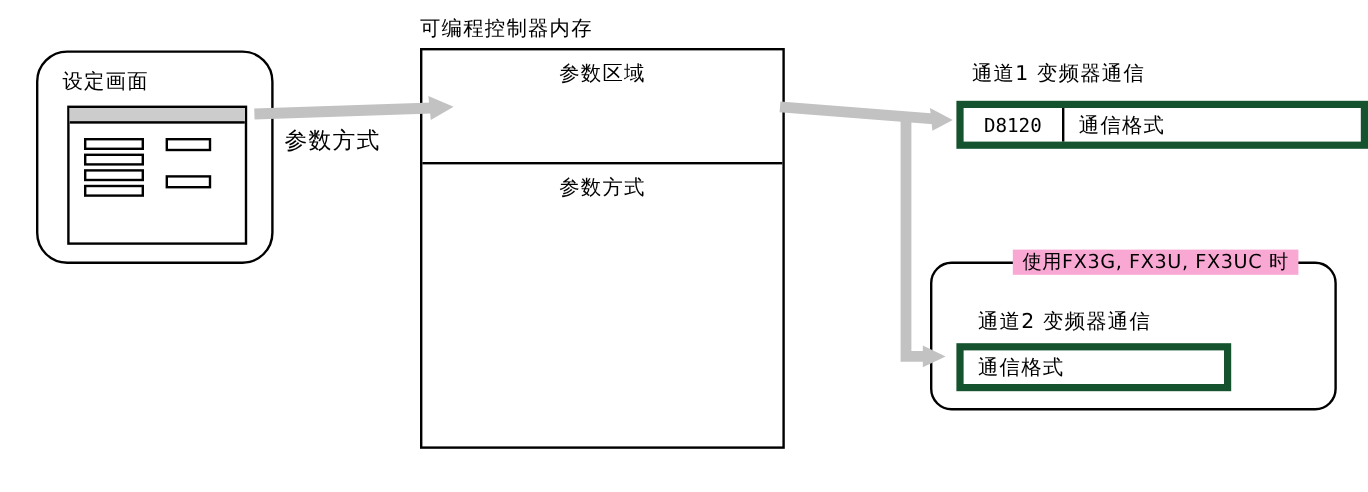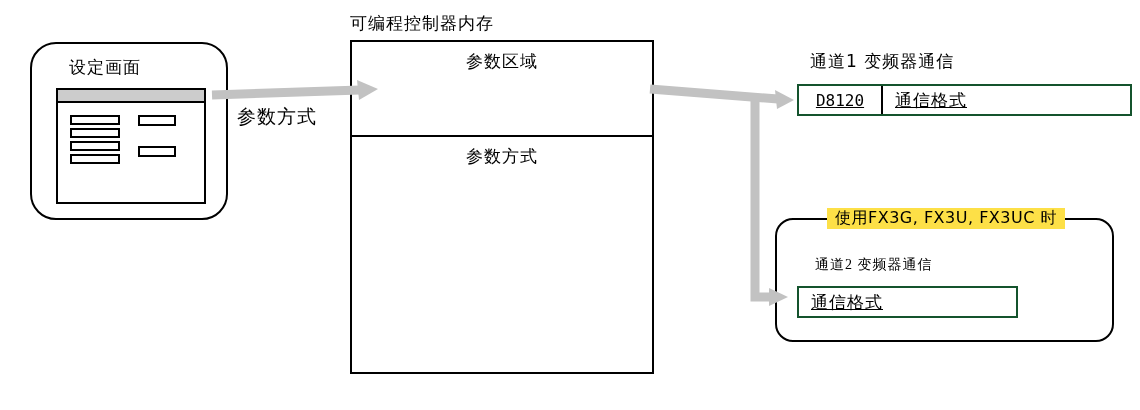--- a/index.html
+++ b/index.html
@@ -12,21 +12,21 @@
     overflow:hidden;
   }
   
   .device-box{
     position:absolute;left:30px;top:42px;
     width:194px;height:174px;
     border:2px solid #000;border-radius:26px;
     background:#fff;
   }
   .device-label{
-    position:absolute;left:37px;top:12px;
+    position:absolute;left:20px;top:12px;
     font-size:17px;letter-spacing:1px;
   }
   .screen{
     position:absolute;left:24px;top:44px;
     width:146px;height:112px;
     border:2px solid #000;background:#fff;
   }
   .screen-titlebar{
     height:11px;background:#cccccc;border-bottom:2px solid #000;
   }
@@ -63,21 +63,21 @@
     position:absolute;left:237px;top:104px;
     font-size:19px;letter-spacing:1px;
   }
   .power-on-label{
     position:absolute;left:658px;top:50px;
     font-size:17px;letter-spacing:1px;
   }
   
   .reg-table{
     position:absolute;display:flex;
-    border:2px solid #14532d;background:#fff;height:28px;text-decoration:underline;
+    border:6px solid #14532d;background:#fff;height:28px;
   }
   .reg-cell{
     width:82px;border-right:2px solid #000;
     display:flex;align-items:center;justify-content:center;
     font-family:"DejaVu Sans Mono", monospace;
     font-size:16px;
   }
   .fmt-cell{
     display:flex;align-items:center;
     padding-left:12px;font-size:17px;letter-spacing:1px;
@@ -89,27 +89,27 @@
   .channel1-table{left:797px;top:84px;}
   .channel1-table .fmt-cell{width:235px;}
   
   .fx-box{
     position:absolute;left:775px;top:218px;
     width:335px;height:120px;
     border:2px solid #000;border-radius:18px;
     background:#fff;
   }
   .fx-label{
-    position:absolute;left:50px;top:-12px;
-    background:#fde047;padding:0 8px;
+    position:absolute;left:67px;top:-12px;
+    background:#f9a8d4;padding:0 8px;
     font-size:16px;letter-spacing:0.5px;white-space:nowrap;
   }
   .channel2-title{
     position:absolute;left:38px;top:36px;
-    font-size:14px;letter-spacing:1px;font-family:Liberation Serif, serif;
+    font-size:17px;letter-spacing:1px;
   }
   .channel2-table{left:20px;top:66px;}
   .channel2-table .fmt-cell{width:205px;}
   .channel2-table .reg-cell{width:80px;}
   
   .arrows{
     position:absolute;left:0;top:0;width:1140px;height:410px;
     pointer-events:none;z-index:5;
   }
 </style>

